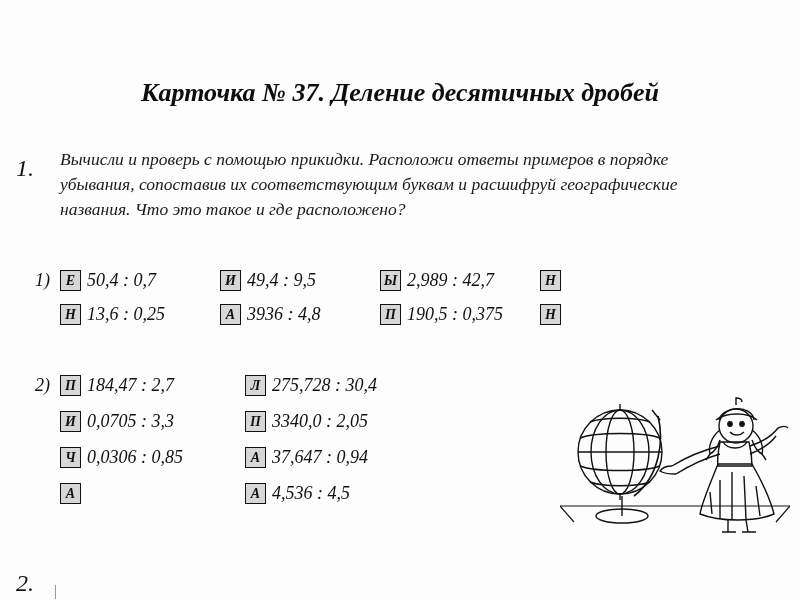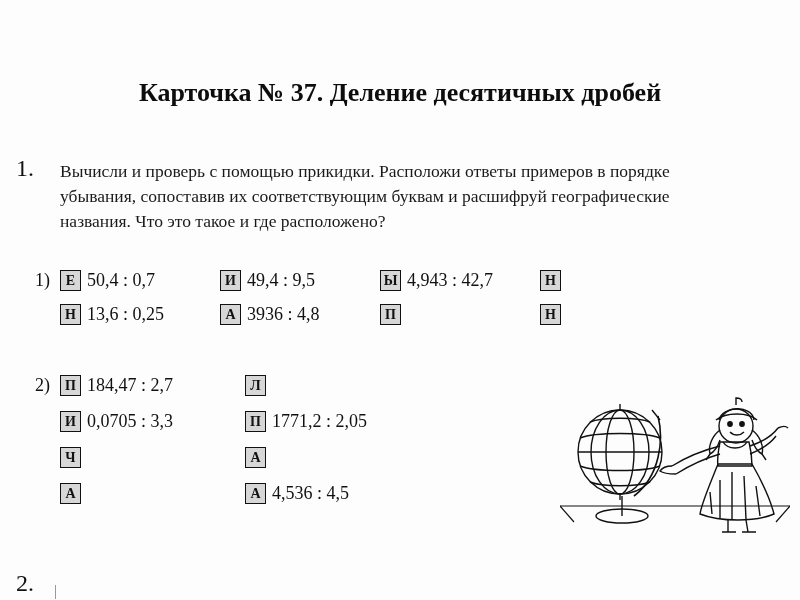--- a/index.html
+++ b/index.html
@@ -13,20 +13,21 @@
     font-family: "Liberation Serif", serif;
     color: #111;
     overflow: hidden;
     position: relative;
   }
   .page {
     position: absolute;
     left: 0; top: 0;
     width: 800px; height: 600px;
     background: #fdfdfd;
+    font-style: italic;
   }
   .title {
     position: absolute;
     left: 0;
     top: 78px;
     width: 800px;
     text-align: center;
     font-size: 26px;
     font-weight: bold;
     letter-spacing: 0px;
@@ -44,21 +45,21 @@
   .task-number-2 {
     position: absolute;
     left: 16px;
     top: 570px;
     font-size: 24px;
     color: #111;
   }
   .prompt {
     position: absolute;
     left: 60px;
-    top: 159px;
+    top: 147px;
     width: 660px;
     font-size: 17.5px;
     line-height: 1.42;
     color: #1a1a1a;
     font-family: "Liberation Serif", serif;
   }
   .group {
     position: absolute;
     font-size: 18px;
   }
@@ -152,72 +153,76 @@
       <div class="cell">
         <span class="letter-box">Е</span>
         <span class="expr">50,4 : 0,7</span>
       </div>
       <div class="cell">
         <span class="letter-box">И</span>
         <span class="expr">49,4 : 9,5</span>
       </div>
       <div class="cell">
         <span class="letter-box">Ы</span>
-        <span class="expr">4,943 : 42,7</span>
+        <span class="expr">2,989 : 42,7</span>
       </div>
       <div class="cell">
         <span class="letter-box">Н</span>
       </div>
     </div>
     <div class="row">
       <div class="cell">
         <span class="letter-box">Н</span>
         <span class="expr">13,6 : 0,25</span>
       </div>
       <div class="cell">
         <span class="letter-box">А</span>
         <span class="expr">3936 : 4,8</span>
       </div>
       <div class="cell">
         <span class="letter-box">П</span>
+        <span class="expr">190,5 : 0,375</span>
       </div>
       <div class="cell">
         <span class="letter-box">Н</span>
       </div>
     </div>
   </div>
 
   <div class="group-label g2-label">2)</div>
 
   <div class="group" id="group2">
     <div class="row">
       <div class="cell">
         <span class="letter-box">П</span>
         <span class="expr">184,47 : 2,7</span>
       </div>
       <div class="cell">
         <span class="letter-box">Л</span>
+        <span class="expr">275,728 : 30,4</span>
       </div>
     </div>
     <div class="row">
       <div class="cell">
         <span class="letter-box">И</span>
         <span class="expr">0,0705 : 3,3</span>
       </div>
       <div class="cell">
         <span class="letter-box">П</span>
-        <span class="expr">1771,2 : 2,05</span>
+        <span class="expr">3340,0 : 2,05</span>
       </div>
     </div>
     <div class="row">
       <div class="cell">
         <span class="letter-box">Ч</span>
-      </div>
-      <div class="cell">
-        <span class="letter-box">А</span>
+        <span class="expr">0,0306 : 0,85</span>
+      </div>
+      <div class="cell">
+        <span class="letter-box">А</span>
+        <span class="expr">37,647 : 0,94</span>
       </div>
     </div>
     <div class="row">
       <div class="cell">
         <span class="letter-box">А</span>
       </div>
       <div class="cell">
         <span class="letter-box">А</span>
         <span class="expr">4,536 : 4,5</span>
       </div>

